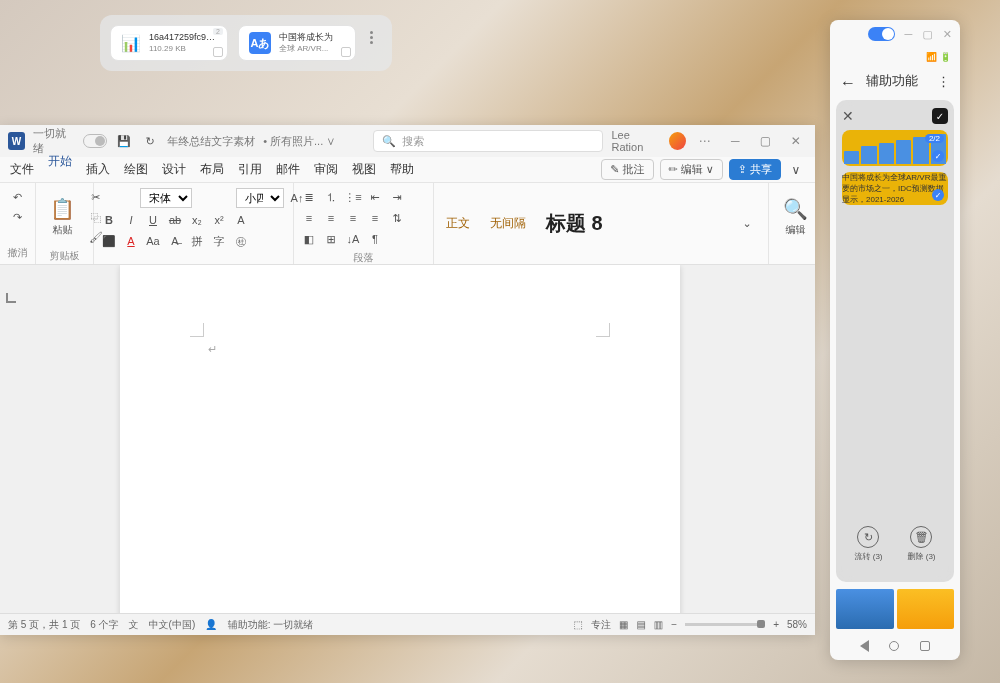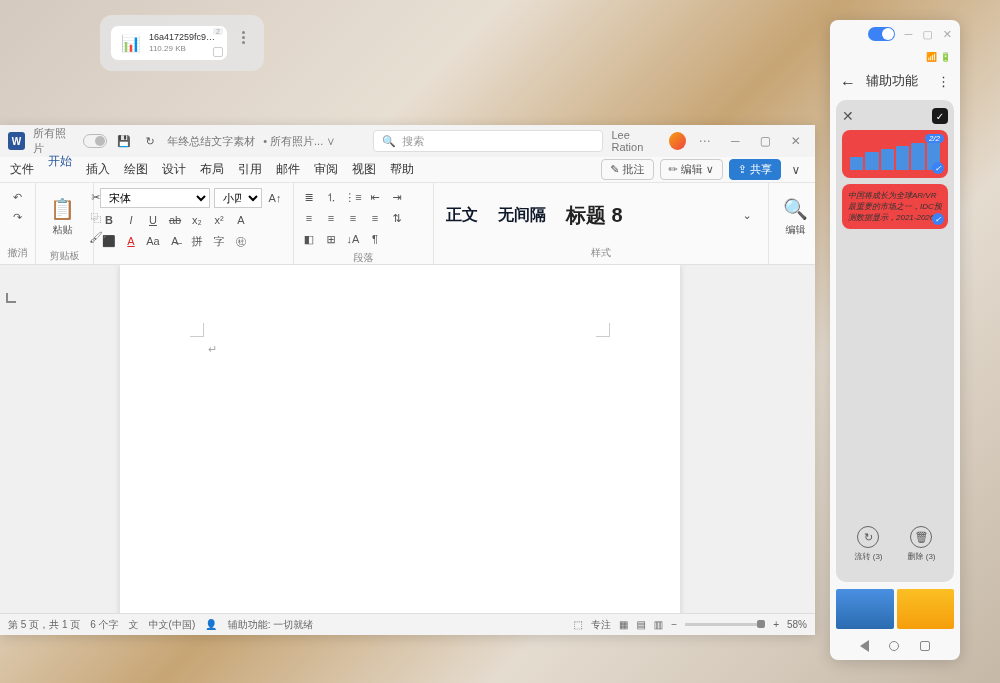--- a/index.html
+++ b/index.html
@@ -34,25 +34,25 @@
 .menu-bar .menu-item.active { color: #2b579a; border-bottom: 2px solid #2b579a; font-weight: 500; padding-bottom: 14px; }
 .menu-right { margin-left: auto; display: flex; gap: 6px; align-items: center; }
 .pill-btn { padding: 2px 8px; border: 1px solid #ccc; border-radius: 4px; font-size: 11px; display: flex; align-items: center; gap: 3px; color: #555; }
 .pill-btn.primary { background: #2b7cd3; color: #fff; border-color: #2b7cd3; }
 
 .ribbon { height: 82px; background: #fafafa; border-bottom: 1px solid #e0e0e0; display: flex; font-size: 11px; color: #555; }
 .ribbon-group { border-right: 1px solid #e5e5e5; display: flex; flex-direction: column; padding: 3px 0; }
 .ribbon-group-content { flex: 1; display: flex; align-items: center; padding: 2px 6px; gap: 4px; }
 .ribbon-group-label { text-align: center; font-size: 10px; color: #888; padding: 1px 0; position: relative; }
 .rbtn { min-width: 18px; height: 18px; display: flex; align-items: center; justify-content: center; color: #555; }
-.font-select { border: 1px solid #ccc; height: 20px; padding: 0 4px; font-size: 11px; background: #fff; }
+.font-select { border: 1px solid #ccc; height: 20px; padding: 0 4px; font-size: 11px; background: #fff; margin-left: 40px; }
 .big-btn { display: flex; flex-direction: column; align-items: center; justify-content: center; padding: 2px 8px; font-size: 10px; gap: 2px; }
 .big-icon { font-size: 20px; }
 .styles-box { flex: 1; display: flex; align-items: center; gap: 20px; padding: 0 12px; }
-.style-item { font-size: 16px; color: #0f172a; font-weight: bold; }
+.style-item { font-size: 12px; color: #a16207; }
 .style-item.bold { font-size: 20px; font-weight: 600; color: #222; }
 .vcol { display: flex; flex-direction: column; gap: 2px; }
 .hrow { display: flex; gap: 4px; align-items: center; }
 
 .doc-area { flex: 1; background: #f0f0f0; overflow: hidden; position: relative; }
 .page { position: absolute; left: 120px; top: 0; width: 560px; height: 600px; background: #fff; box-shadow: 0 1px 6px rgba(0,0,0,0.15); }
 .page-corner-tl, .page-corner-tr { position: absolute; top: 58px; width: 14px; height: 14px; border: 1px solid #ccc; }
 .page-corner-tl { left: 70px; border-right: none; border-bottom: none; transform: rotate(180deg); }
 .page-corner-tr { right: 70px; border-left: none; border-bottom: none; transform: rotate(180deg) scaleX(-1); }
 .cursor-mark { position: absolute; left: 88px; top: 78px; font-size: 11px; color: #aaa; }
@@ -69,21 +69,21 @@
 .phone-toggle { width: 30px; height: 14px; background: #3b82f6; border-radius: 8px; position: relative; margin-right: auto; margin-left: 30px; }
 .phone-toggle::after { content: ""; position: absolute; right: 1px; top: 1px; width: 12px; height: 12px; background: #fff; border-radius: 50%; }
 .phone-status { height: 18px; display: flex; justify-content: flex-end; align-items: center; padding: 0 8px; font-size: 9px; gap: 3px; color: #555; }
 .phone-header { height: 30px; display: flex; align-items: center; padding: 0 10px; gap: 10px; font-size: 13px; color: #333; }
 .phone-header .back { font-size: 16px; }
 .phone-header .more { margin-left: auto; }
 
 .selection-overlay { margin: 4px 6px; flex: 1; background: rgba(200,200,200,0.55); backdrop-filter: blur(8px); border-radius: 10px; position: relative; padding: 8px 6px; display: flex; flex-direction: column; gap: 6px; }
 .sel-top { display: flex; justify-content: space-between; align-items: center; font-size: 14px; color: #555; }
 .sel-check { width: 16px; height: 16px; background: #1a1a1a; border-radius: 4px; color: #fff; display: flex; align-items: center; justify-content: center; font-size: 10px; }
-.sel-card { background: #ef4444; border-radius: 8px; padding: 6px; font-size: 8px; color: #333; position: relative; font-style: italic; }
+.sel-card { background: #eab308; border-radius: 8px; font-size: 8px; color: #333; position: relative; }
 .sel-card .badge { position: absolute; top: 4px; right: 4px; background: #3b82f6; color: #fff; font-size: 8px; padding: 0 4px; border-radius: 6px; }
 .sel-card .check-badge { position: absolute; bottom: 4px; right: 4px; width: 12px; height: 12px; background: #3b82f6; border-radius: 50%; color: #fff; font-size: 8px; display: flex; align-items: center; justify-content: center; }
 .chart-thumb { height: 36px; display: flex; align-items: flex-end; gap: 2px; padding: 2px; }
 .chart-thumb span { flex: 1; background: #4a90e2; border-radius: 1px 1px 0 0; }
 .sel-actions { margin-top: auto; display: flex; justify-content: space-around; padding: 8px 0 12px 0; }
 .sel-action { display: flex; flex-direction: column; align-items: center; gap: 3px; font-size: 8px; color: #555; }
 .sel-action-icon { width: 22px; height: 22px; border: 1.5px solid #666; border-radius: 50%; display: flex; align-items: center; justify-content: center; font-size: 11px; }
 
 .photo-grid-bg { position: absolute; top: 80px; left: 0; right: 0; bottom: 40px; display: grid; grid-template-columns: 1fr 1fr; gap: 2px; padding: 0 6px; z-index: -1; }
 .photo-grid-bg div { background: linear-gradient(135deg,#d4a574,#8b6f47); }
@@ -104,31 +104,39 @@
 <div class="top-cards">
   <div class="card">
     <div class="card-icon">📊</div>
     <div class="card-text">
       <div class="title">16a417259fc920...</div>
       <div class="sub">110.29 KB</div>
     </div>
     <div class="card-count">2</div>
     <div class="card-check"></div>
   </div>
+  <div class="card">
+    <div class="card-icon blue">Aあ</div>
+    <div class="card-text">
+      <div class="title">中国将成长为</div>
+      <div class="sub">全球 AR/VR...</div>
+    </div>
+    <div class="card-check"></div>
+  </div>
   <div class="card-dots">
       <span></span>
       <span></span>
       <span></span>
     </div>
 </div>
 
 <div class="word-window">
   <div class="word-title">
     <div class="word-logo">W</div>
-    <span>所有照片</span>
+    <span>一切就绪</span>
     <div class="autosave-toggle"></div>
     <span class="rbtn">💾</span>
     <span class="rbtn">↻</span>
     <span class="title-text">年终总结文字素材</span>
     <span class="title-text">• 所有照片... ∨</span>
     <div class="search-box">
       <span>🔍</span>
       <span>搜索</span>
     </div>
     <div class="title-right">
@@ -255,21 +263,20 @@
       </div>
       <div class="ribbon-group-label">段落</div>
     </div>
     <div class="ribbon-group" style="flex:1">
       <div class="ribbon-group-content styles-box">
         <span class="style-item">正文</span>
         <span class="style-item">无间隔</span>
         <span class="style-item bold">标题 8</span>
         <span class="rbtn" style="margin-left:auto">⌄</span>
       </div>
-      <div class="ribbon-group-label">样式</div>
     </div>
     <div class="ribbon-group" style="width:46px;border-right:none">
       <div class="ribbon-group-content">
         <div class="big-btn">
           <span class="big-icon">🔍</span>
           <span>编辑</span>
         </div>
       </div>
       <div class="ribbon-group-label">&nbsp;</div>
     </div>

